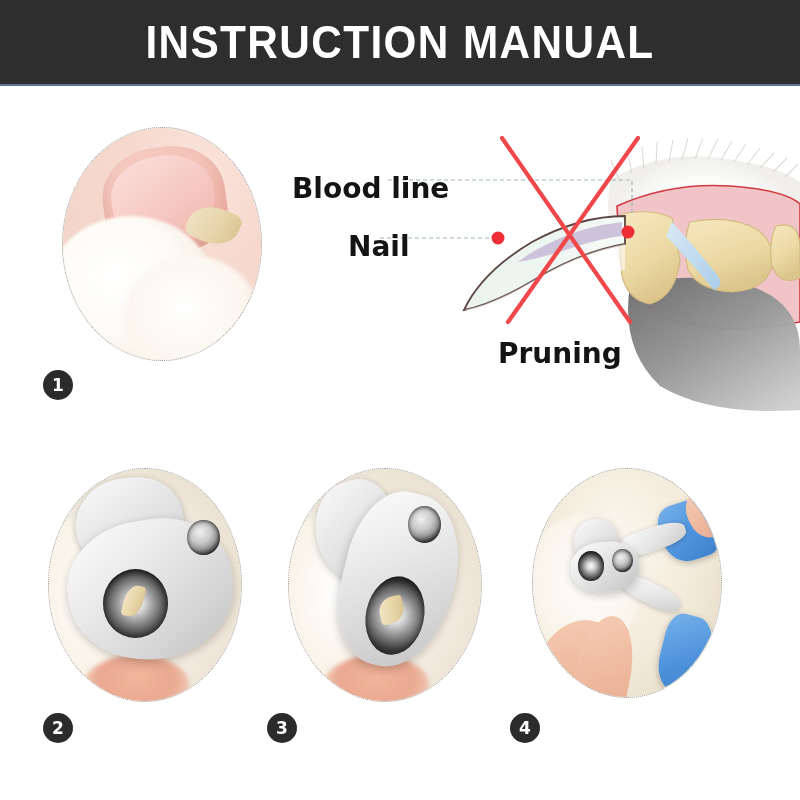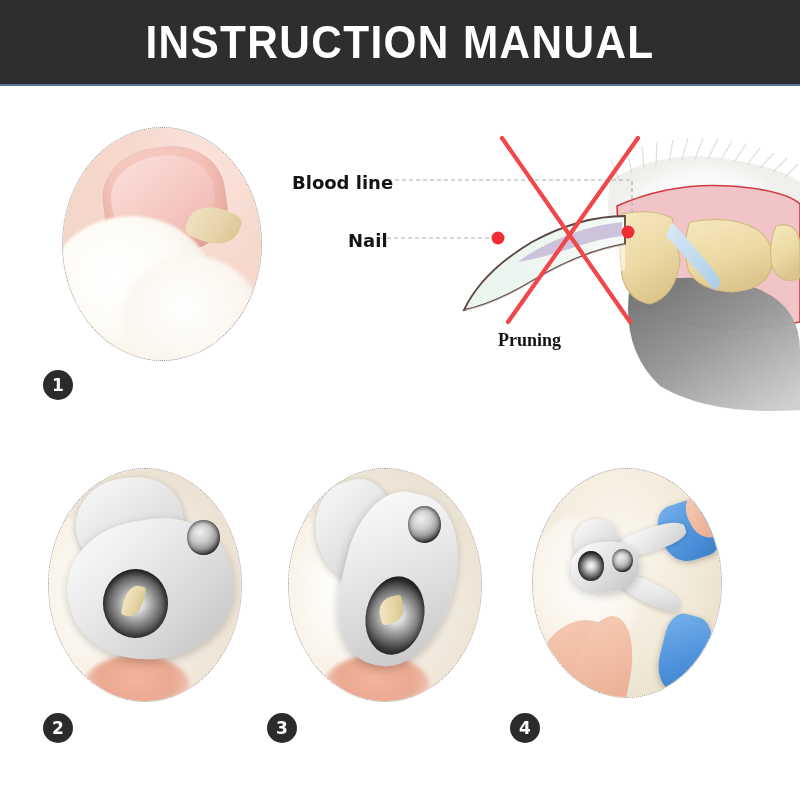--- a/index.html
+++ b/index.html
@@ -219,28 +219,28 @@
 
   
   #diagram {
     position: absolute;
     left: 280px; top: 110px;
     width: 520px; height: 310px;
   }
   .diagram-label {
     position: absolute;
     color: #141414;
-    font-size: 18px;
+    font-size: 28px;
     font-weight: bold;
     white-space: nowrap;
     font-family: "DejaVu Sans", sans-serif;
   }
   #label-blood-line { left: 12px;  top: 62px; }
   #label-nail       { left: 68px;  top: 120px; }
-  #label-pruning    { left: 218px; top: 220px; font-family: Liberation Serif, serif; }
+  #label-pruning    { left: 218px; top: 227px; }
 </style>
 </head>
 <body>
 
 <div id="page">
 
   <div id="header-bar"></div>
   <div id="header-underline"></div>
   <div id="page-title">INSTRUCTION MANUAL</div>
 

